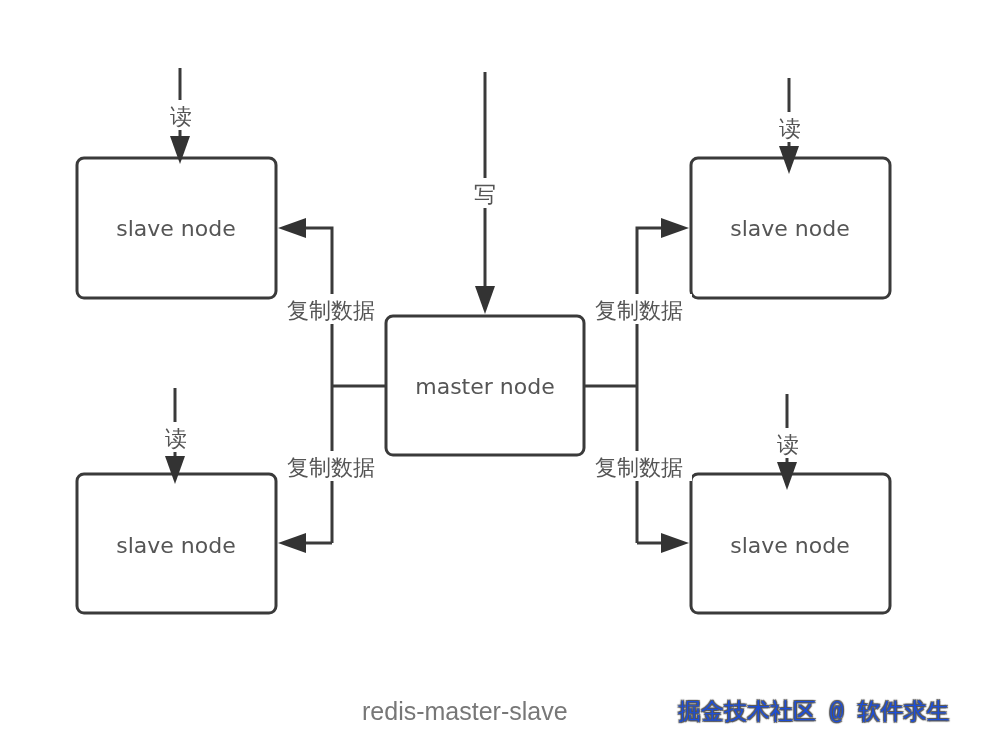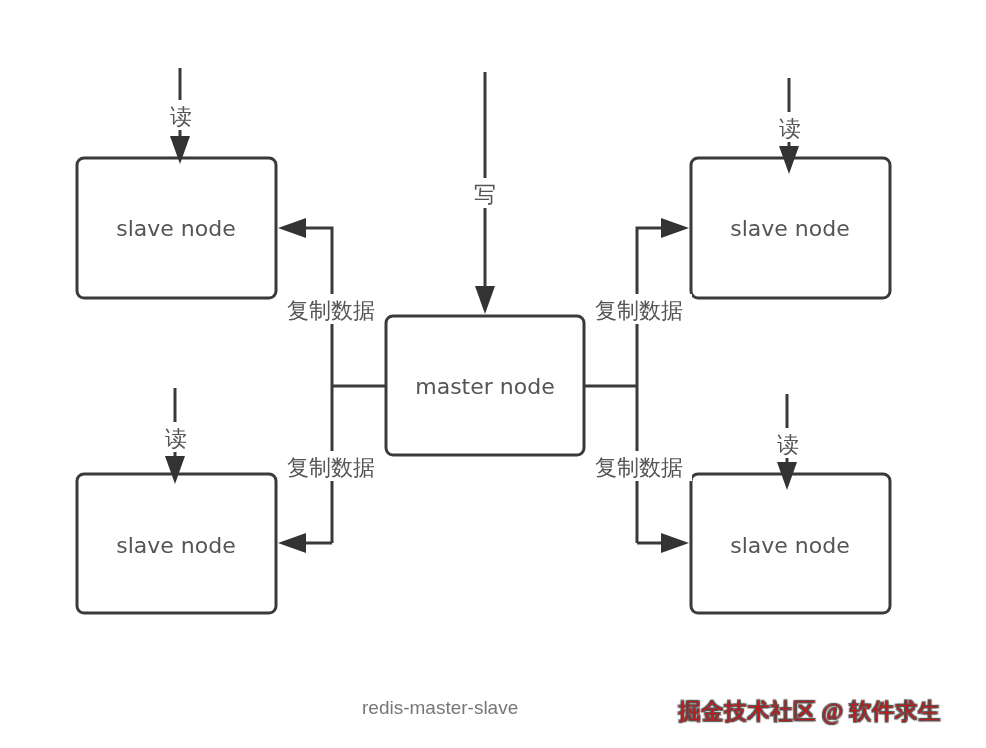--- a/index.html
+++ b/index.html
@@ -5,24 +5,24 @@
   html, body { margin: 0; padding: 0; background: #ffffff; }
   body { width: 986px; height: 748px; position: relative; overflow: hidden;
          font-family: "DejaVu Sans", sans-serif; }
   #diagram { position: absolute; left: 0; top: 0; }
   .box { fill: #ffffff; stroke: #3a3a3a; stroke-width: 3; }
   .line { stroke: #3a3a3a; stroke-width: 3; fill: none; }
   .arrow { fill: #333333; }
   .node-label { font-family: "DejaVu Sans", sans-serif; font-size: 22px; fill: #555555; }
   .edge-label { font-family: "DejaVu Sans", sans-serif; font-size: 22px; fill: #555555; }
   .label-bg { fill: #ffffff; }
-  .caption { position: absolute; top: 697px; font-size: 19px; color: #777777;
+  .caption { position: absolute; top: 697px; font-size: 25px; color: #777777;
              font-family: "Liberation Sans", sans-serif; }
-  .watermark { position: absolute; top: 696px; left: 678px; font-size: 23px; color: #b91c1c;
-               font-family: Liberation Serif, serif;
+  .watermark { position: absolute; top: 696px; left: 678px; font-size: 23px; color: #1d4ed8;
+               font-family: Liberation Mono, monospace;
                text-shadow: 0 0 1px #555, 1px 1px 1px #555, -1px -1px 1px #555, 1px -1px 1px #555, -1px 1px 1px #555; }
 </style>
 </head>
 <body>
 
 <svg id="diagram" width="986" height="748" viewBox="0 0 986 748">
 
   <rect class="box" x="77" y="158" width="199" height="140" rx="7"></rect>
   <rect class="box" x="77" y="474" width="199" height="139" rx="7"></rect>
   <rect class="box" x="691" y="158" width="199" height="140" rx="7"></rect>

